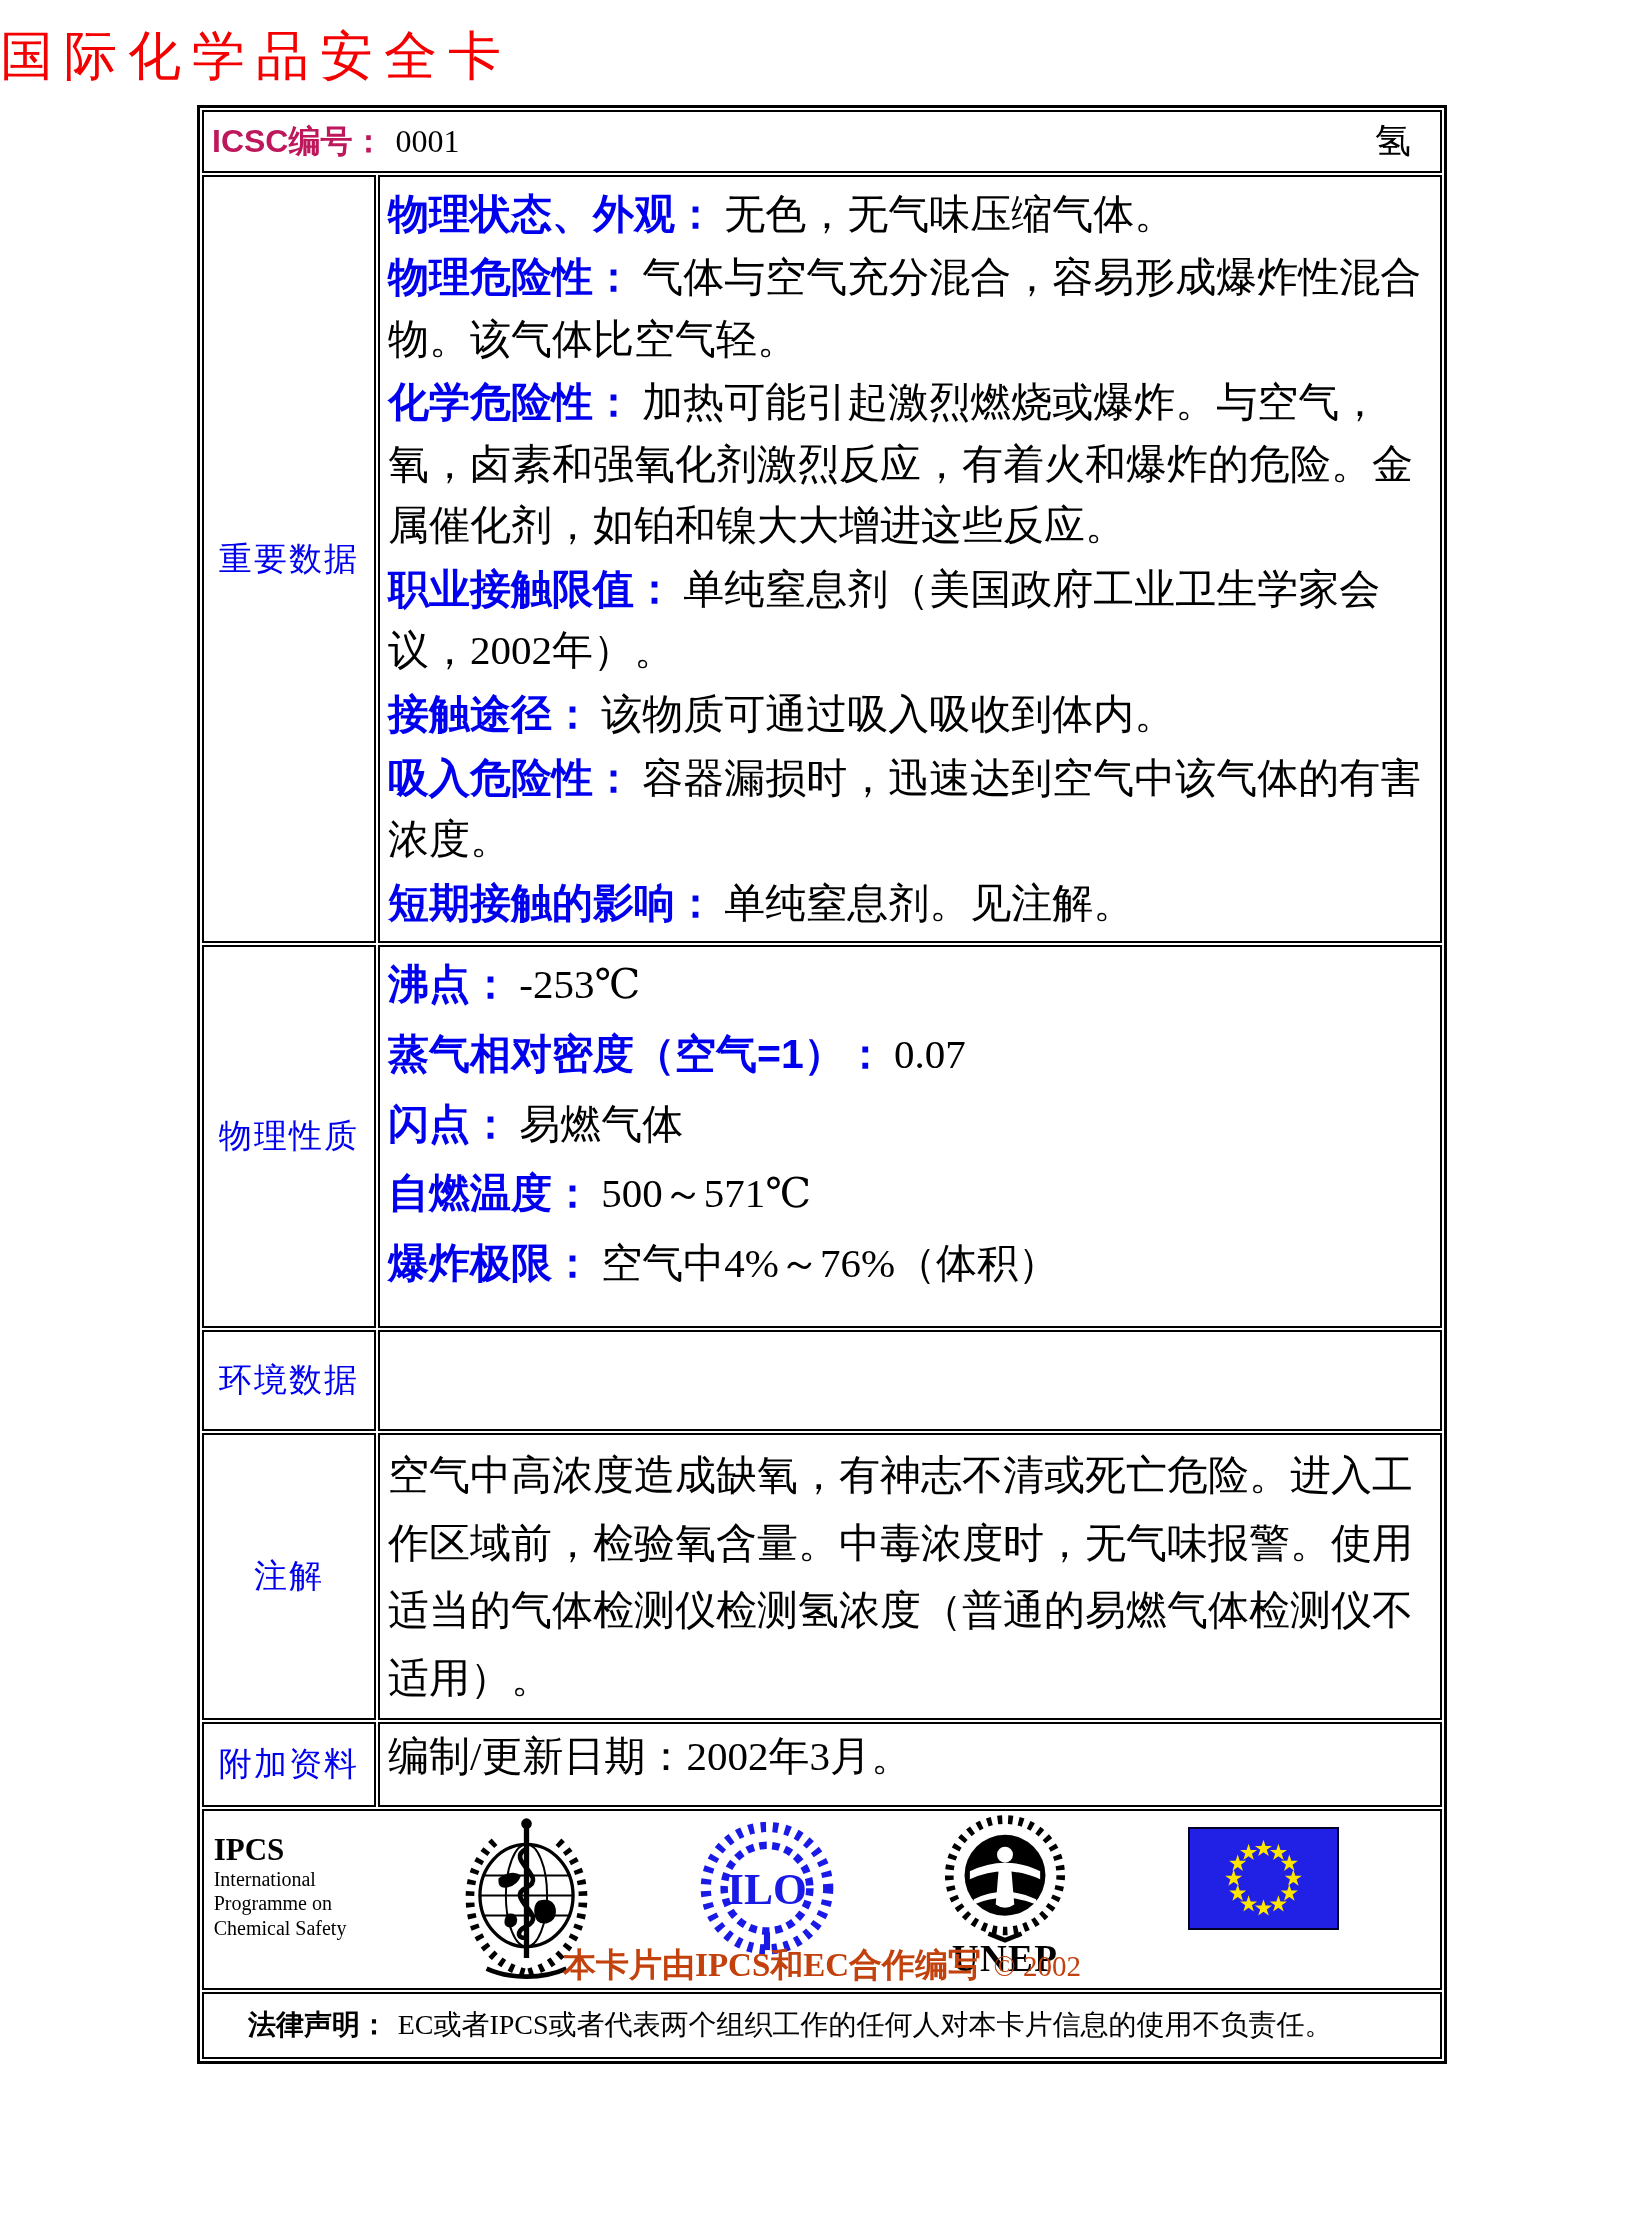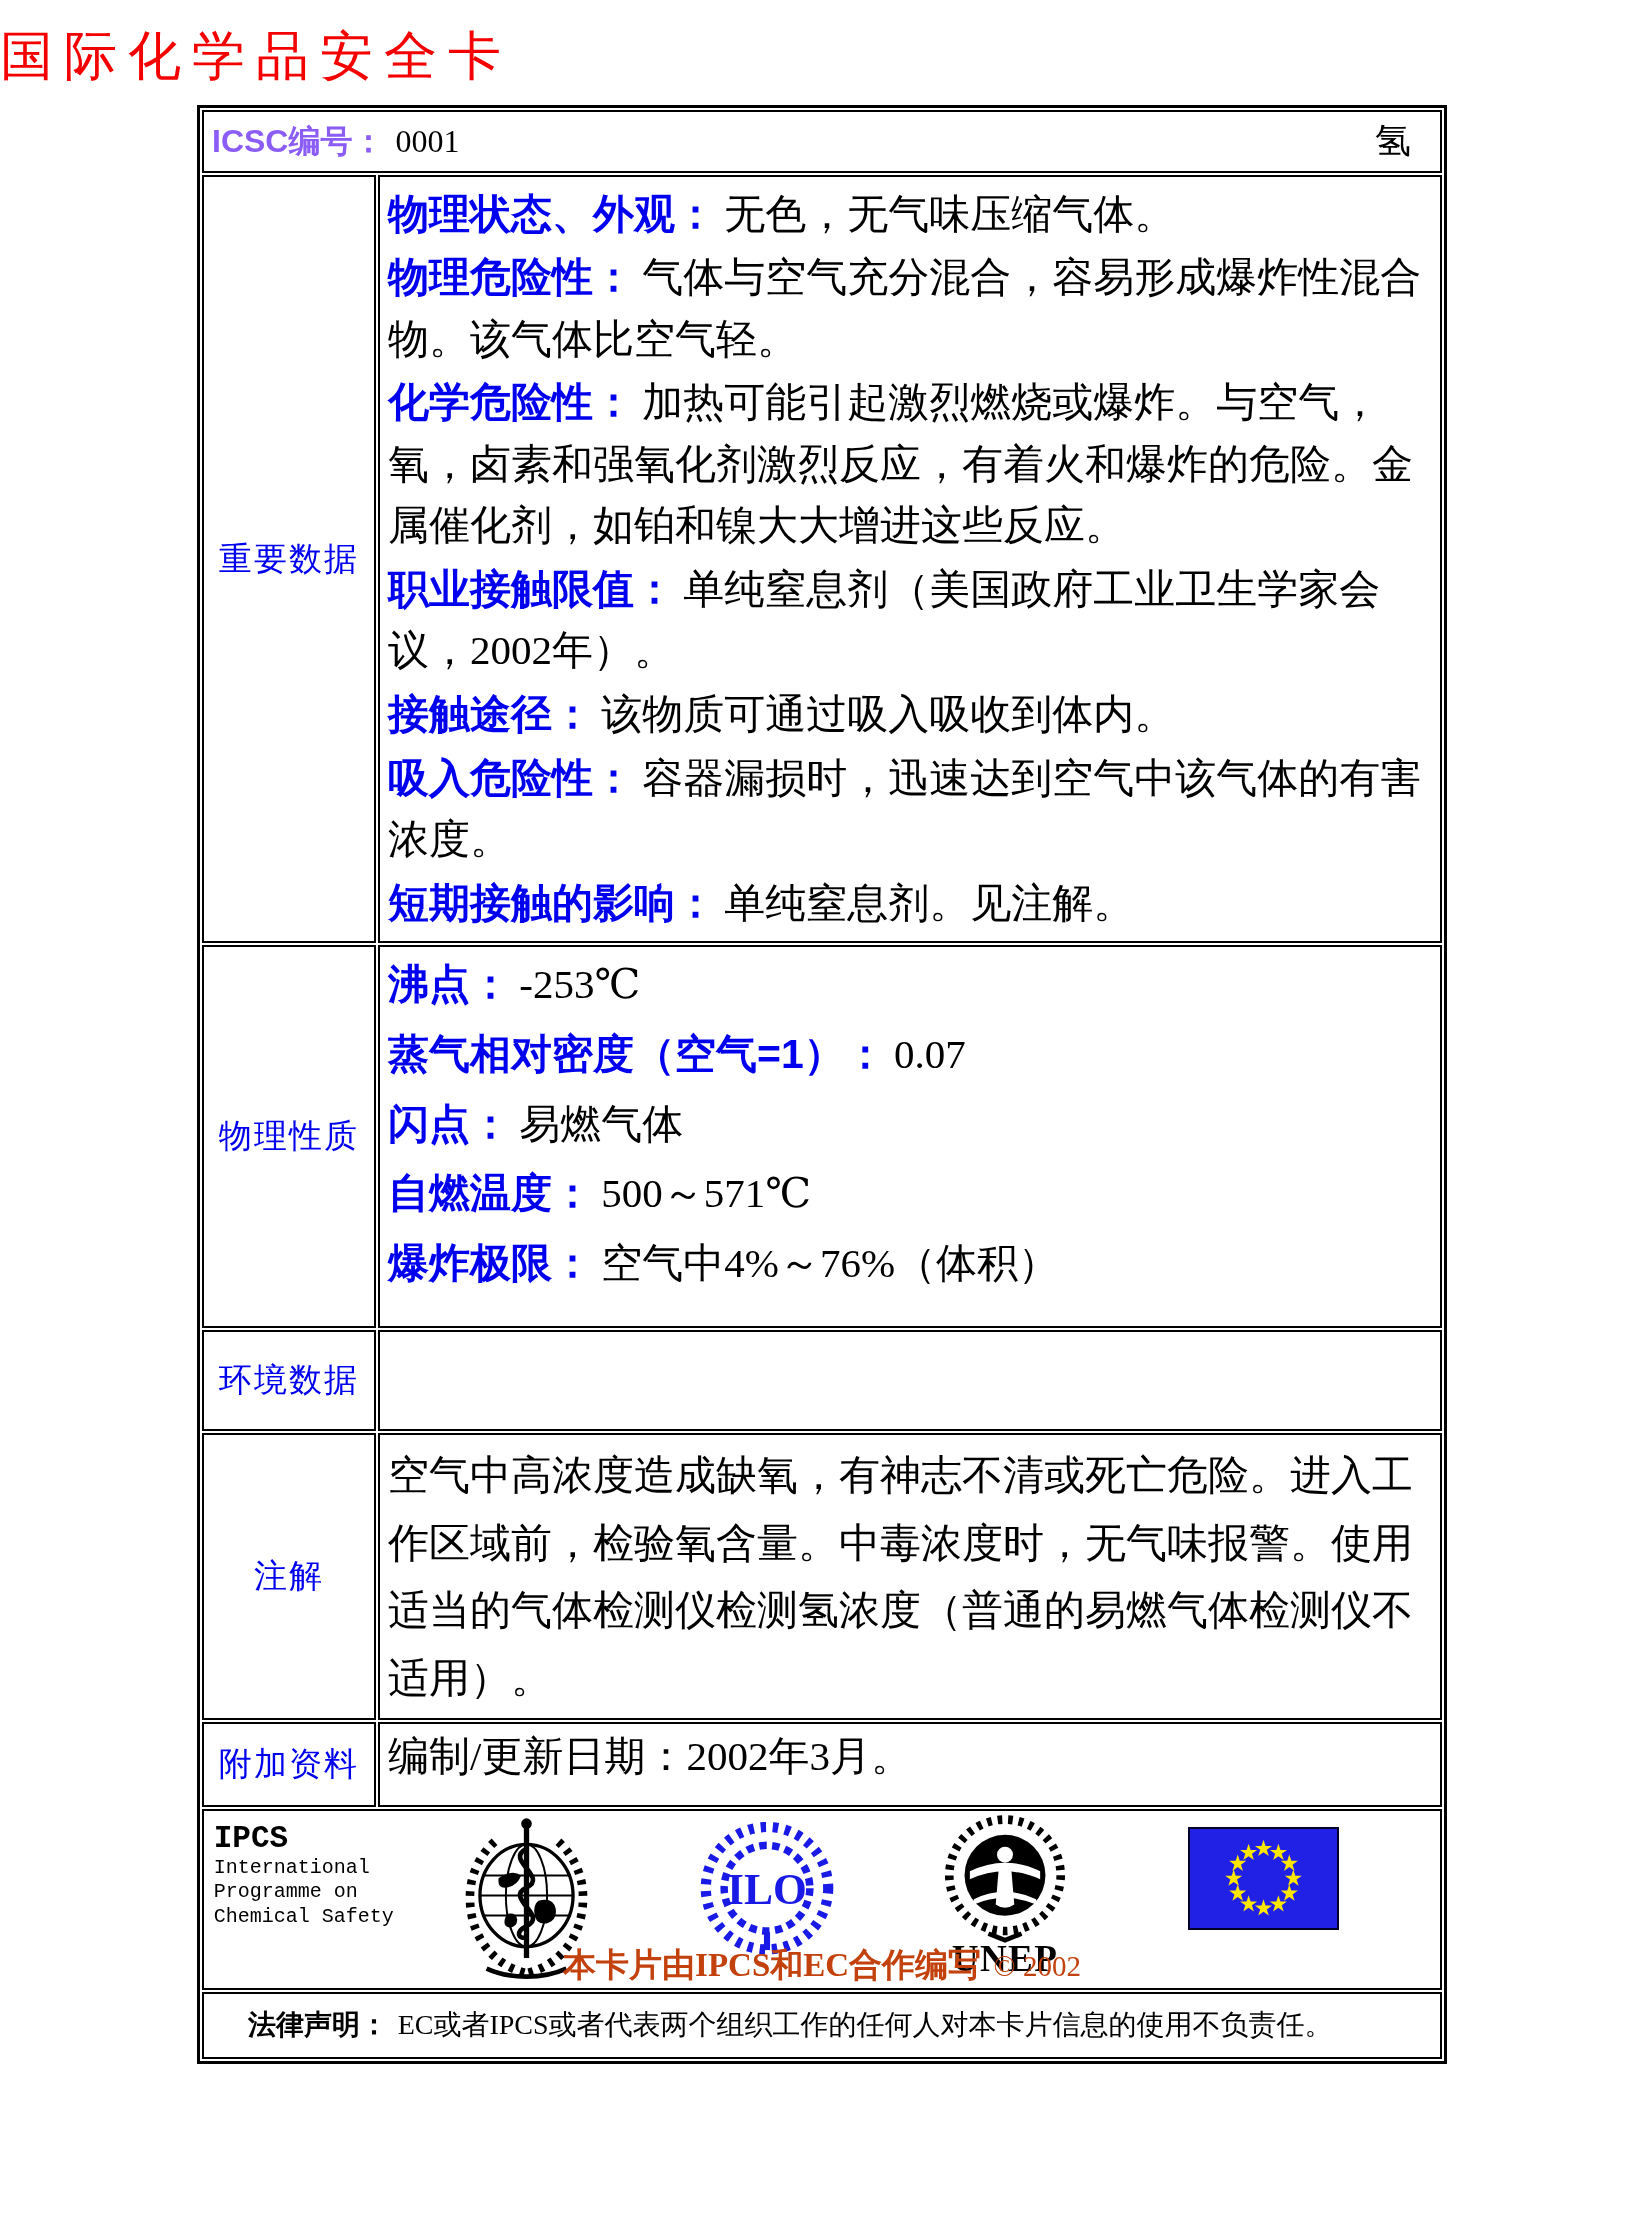--- a/index.html
+++ b/index.html
@@ -26,42 +26,42 @@
   col.c-head{width:174px;}
 
   .rowhead{
     vertical-align:middle !important;text-align:center;
     color:#0000ee;font-family:"Liberation Sans","DejaVu Sans",sans-serif;
     font-weight:normal;font-size:33px;letter-spacing:2.1px;
   }
 
   .idrow{height:57px;vertical-align:middle !important;}
   .idrow .wrap{display:flex;align-items:center;padding:0 28px 0 7px;}
-  .id-label{color:#8b5cf6;font-family:"Liberation Sans","DejaVu Sans",sans-serif;font-weight:bold;font-size:32px;}
+  .id-label{color:#be185d;font-family:"Liberation Sans","DejaVu Sans",sans-serif;font-weight:bold;font-size:32px;}
   .id-value{font-size:32px;margin-left:11px;}
   .chem-name{margin-left:auto;font-size:36px;}
 
   .content{padding:5.6px 9.7px 4.2px 7px;font-size:41px;line-height:1.5;}
   .content p{margin:0 0 2.1px 0;}
   .content .lbl{
     color:#0000ee;font-family:"Liberation Sans","DejaVu Sans",sans-serif;
     font-weight:bold;margin-right:8.3px;
   }
   .sec-important{height:651px;}
   .sec-physical{height:383px;}
   .sec-physical .content p{margin-bottom:8.3px;}
   .sec-environment{height:101px;}
   .sec-notes{height:179px;}
   .sec-notes .content{line-height:1.65;}
   .sec-additional{height:36px;vertical-align:middle !important;}
   .sec-additional .content{padding-top:1.4px;padding-bottom:14px;}
 
   
   .logosrow{height:175px;position:relative;}
-  .ipcs-block{position:absolute;left:9.7px;top:11px;font-family:Liberation Mono, monospace;}
+  .ipcs-block{position:absolute;left:9.7px;top:22px;font-family:Liberation Serif, serif;}
   .ipcs-title{font-size:31px;font-weight:bold;line-height:1.1;}
   .ipcs-line{font-size:20px;line-height:1.22;}
   .logo{position:absolute;}
   .logo-who{left:256px;top:2.8px;}
   .logo-ilo{left:495px;top:4.2px;}
   .logo-unep{left:738px;top:4.2px;}
   .logo-eu{left:984px;top:16.7px;width:147px;height:99px;background:#2121e6;border:2.1px solid #000028;}
   .logo-eu svg{display:block;}
   .footer-caption{
     position:absolute;left:0;bottom:0;width:100%;text-align:center;

